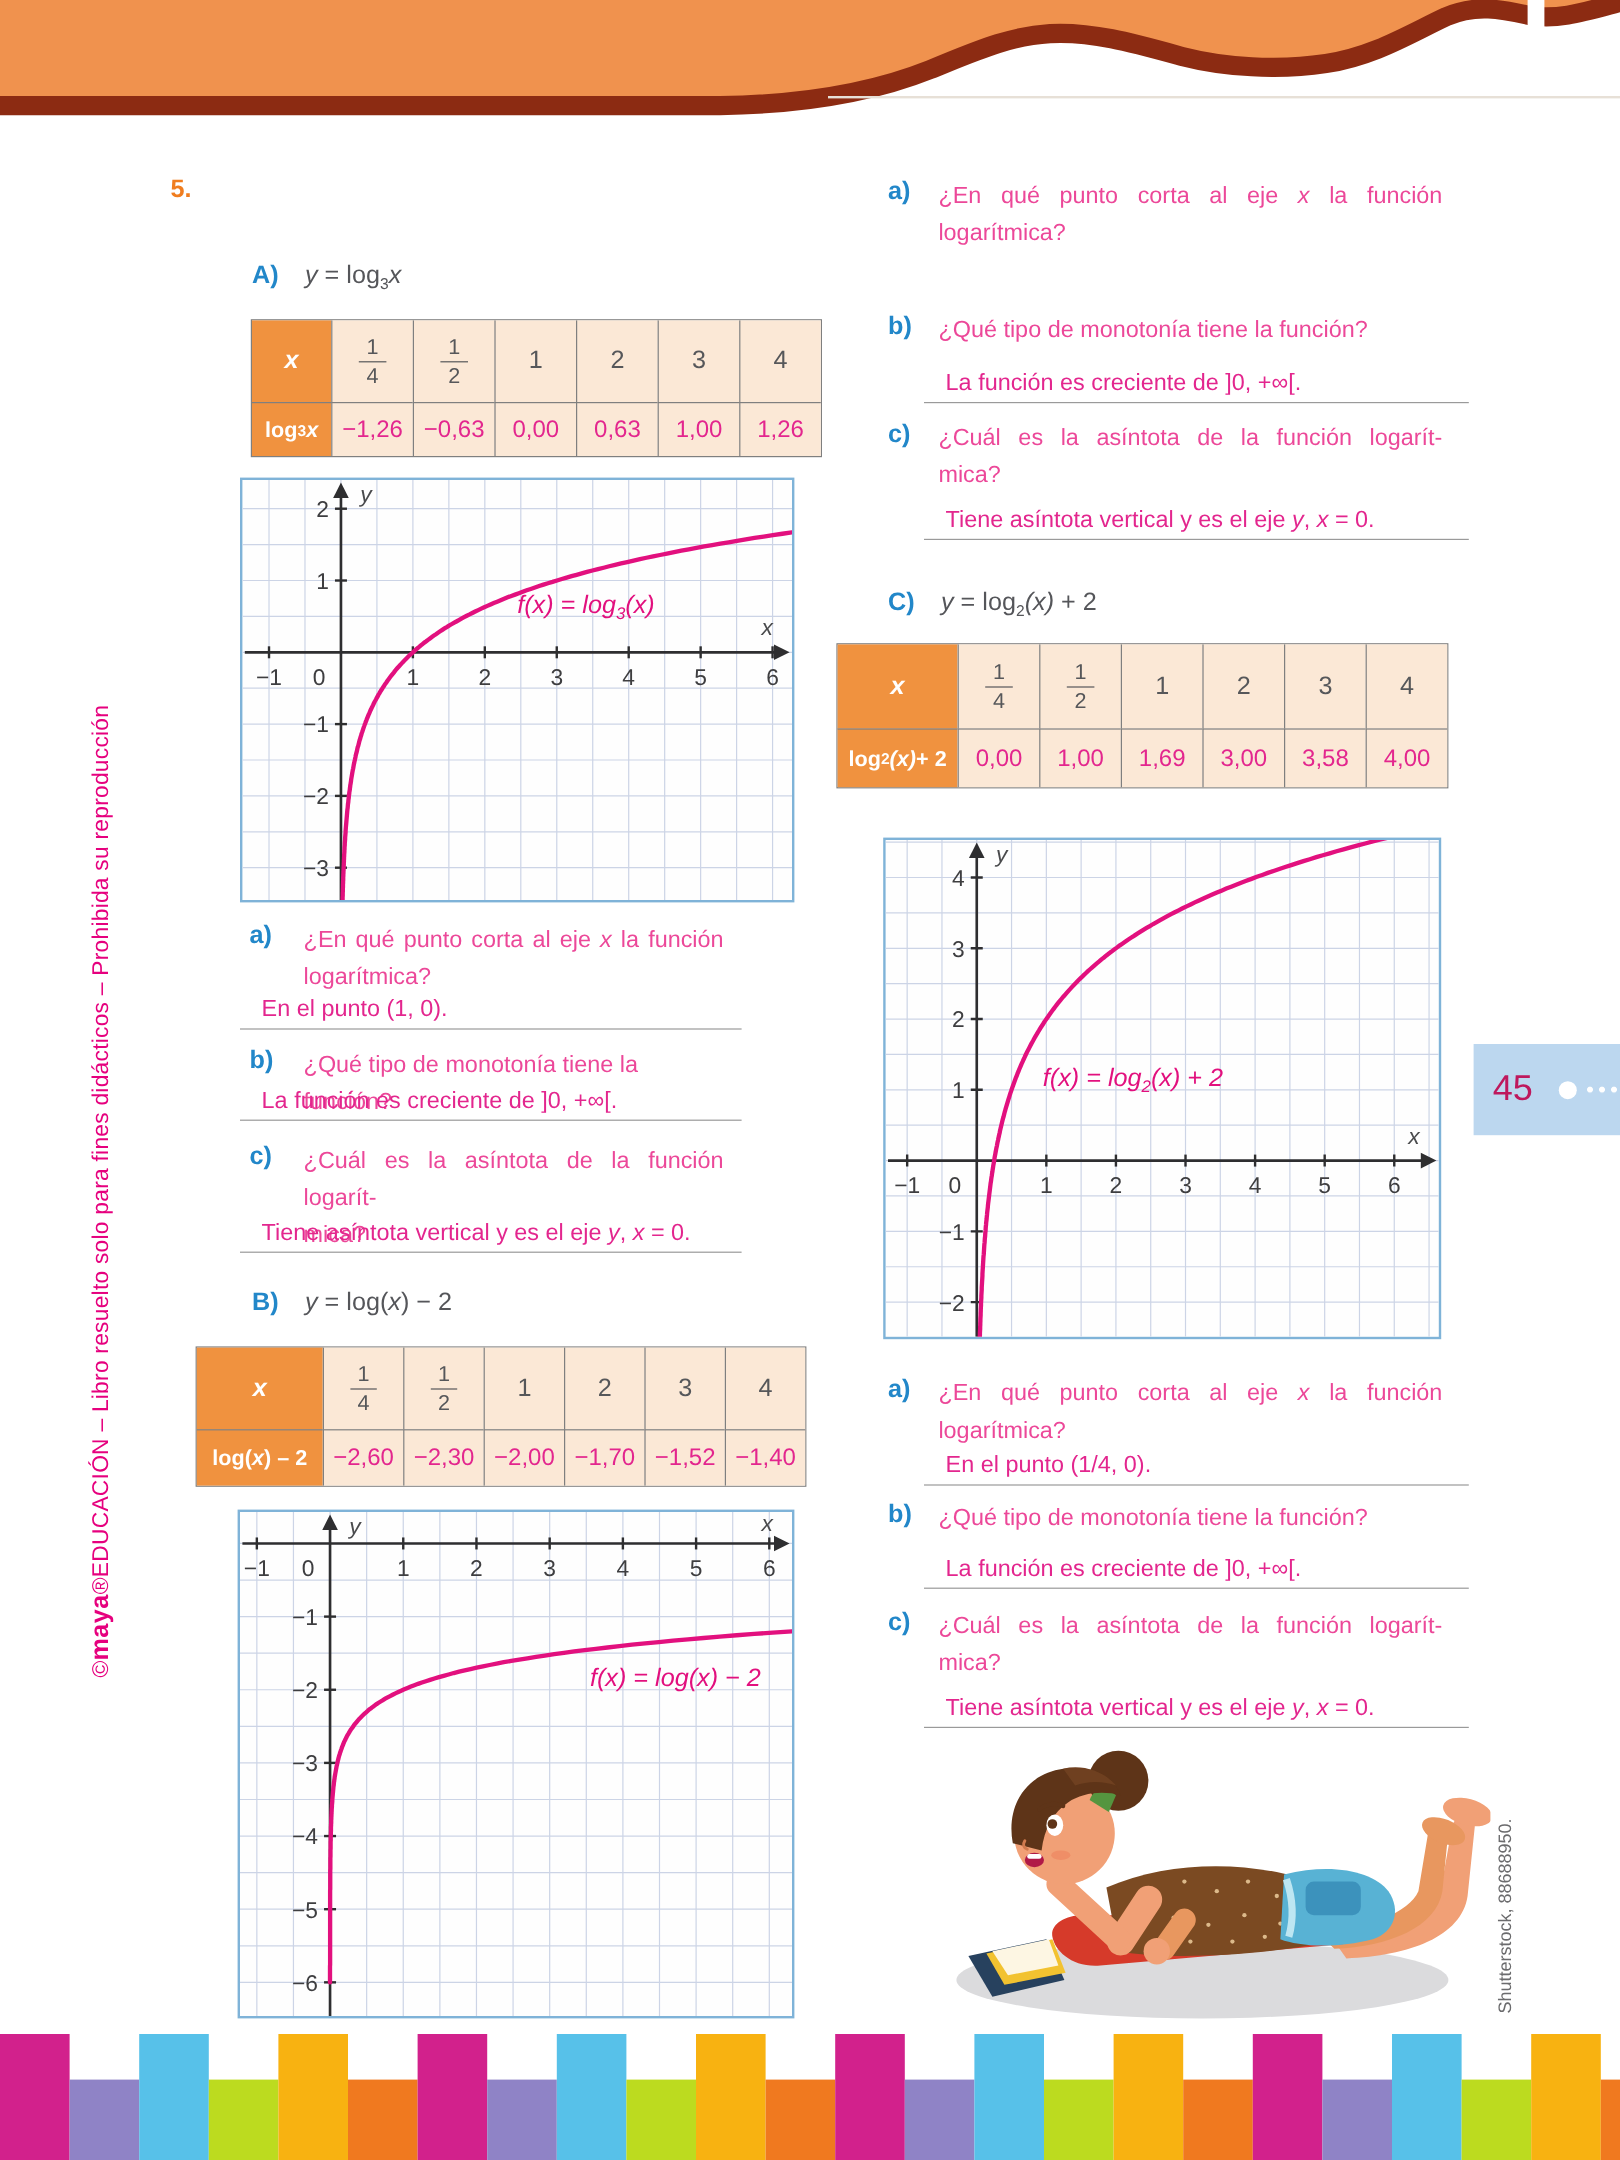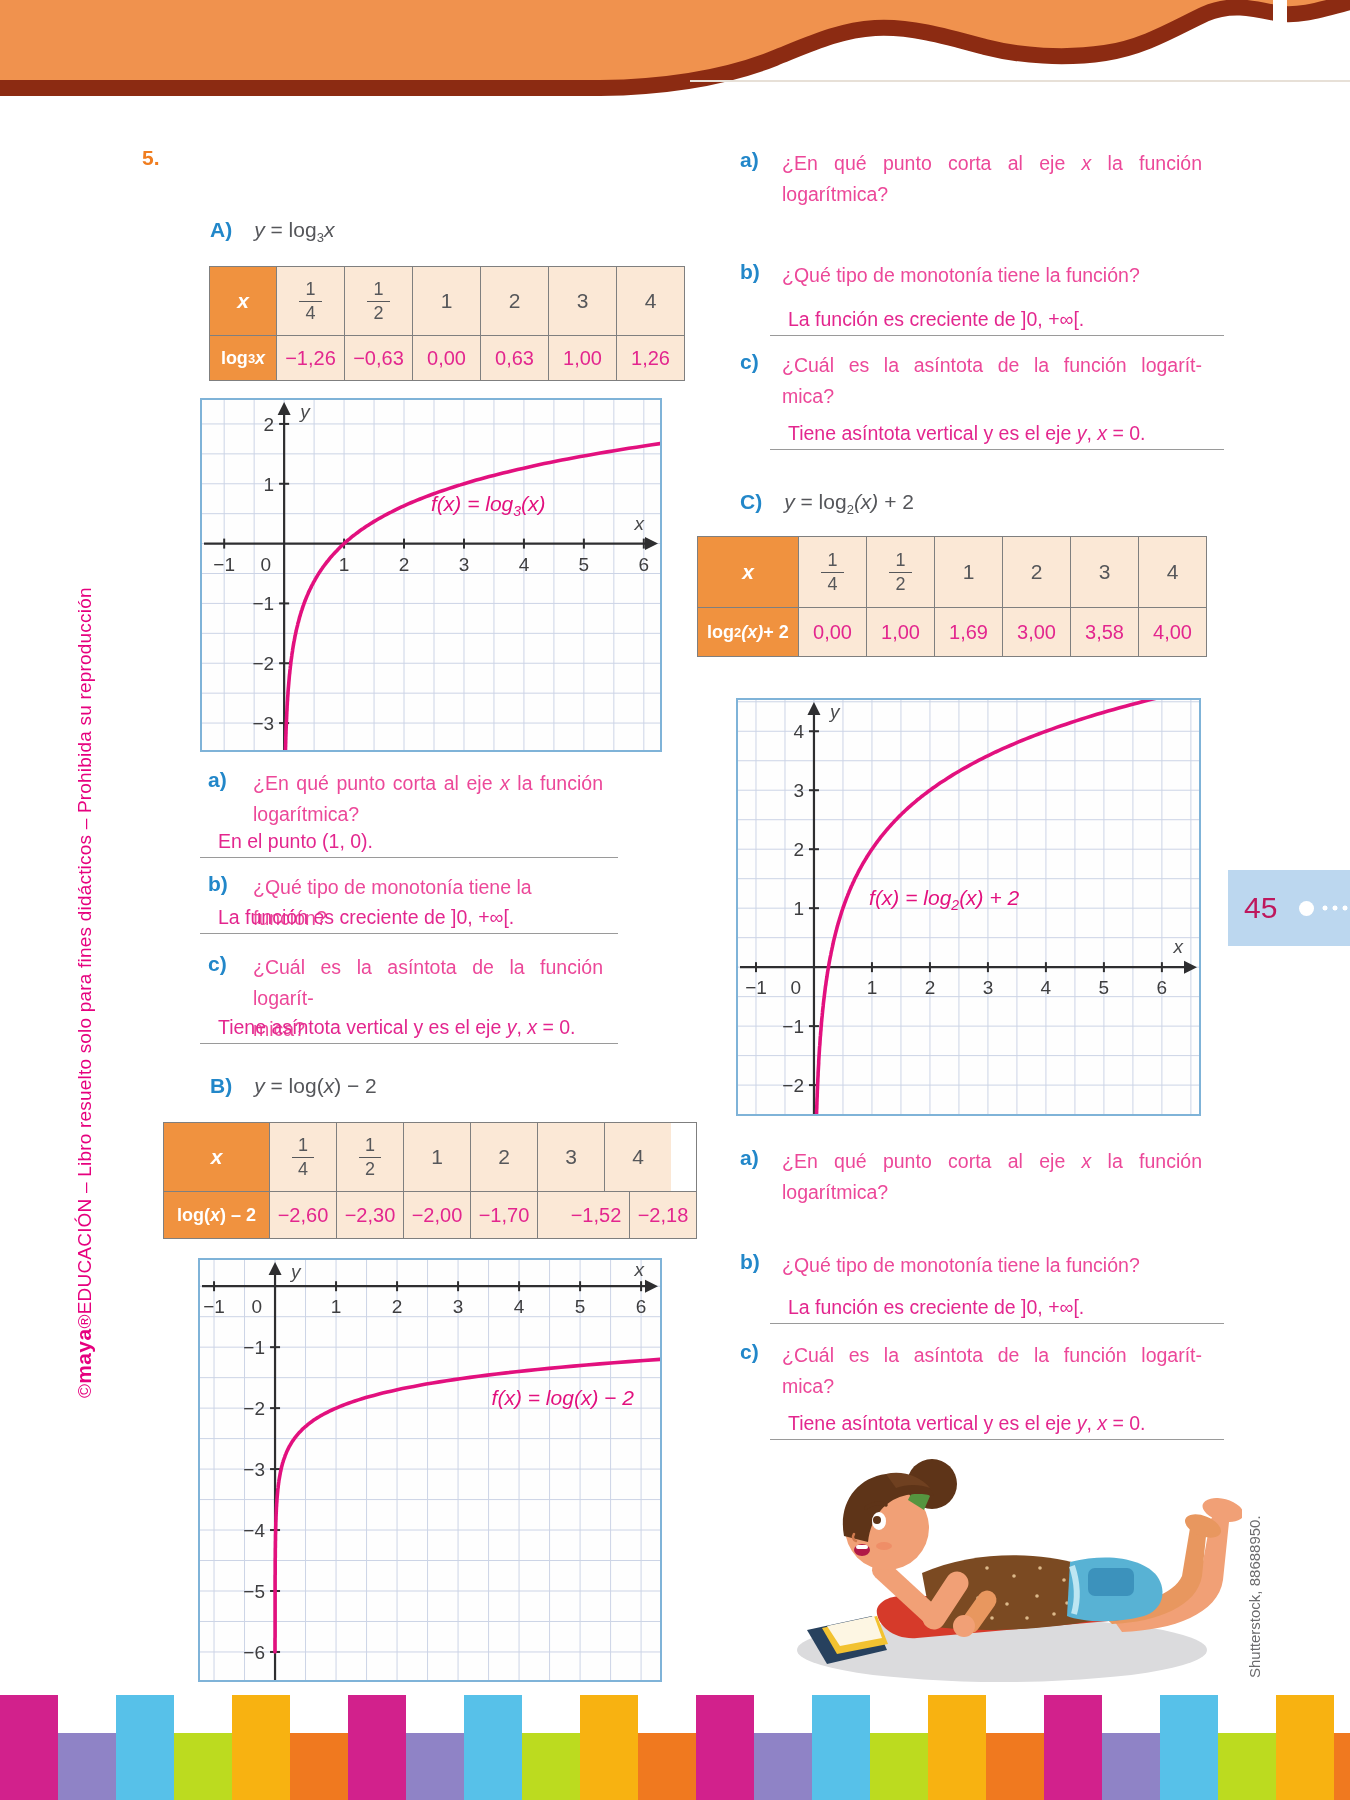--- a/index.html
+++ b/index.html
@@ -247,22 +247,22 @@
       <div class="tcell tcorner rowlabel" style="width:105px;height:46px;">
           <span>log(</span>
           <sub></sub>
           <i>x</i>
           <span>) – 2</span>
         </div>
       <div class="tcell tval" style="width:66px;height:46px;">−2,60</div>
       <div class="tcell tval" style="width:66px;height:46px;">−2,30</div>
       <div class="tcell tval" style="width:66px;height:46px;">−2,00</div>
       <div class="tcell tval" style="width:66px;height:46px;">−1,70</div>
-      <div class="tcell tval" style="width:66px;height:46px;padding-left:25px;">−1,52</div>
-      <div class="tcell tval" style="width:66px;height:46px;">−2,18</div>
+      <div class="tcell tval" style="width:66px;height:46px;">−1,52</div>
+      <div class="tcell tval" style="width:66px;height:46px;">−1,40</div>
     </div>
   </div>
 
   <svg class="graph" width="460" height="420" style="left:198px;top:1258px;" viewBox="0 0 460 420">
       <line x1="14.03183023872679" y1="0" x2="14.03183023872679" y2="420" stroke="#ccd4e6" stroke-width="1"></line>
       <line x1="44.53580901856764" y1="0" x2="44.53580901856764" y2="420" stroke="#ccd4e6" stroke-width="1"></line>
       <line x1="75.0397877984085" y1="0" x2="75.0397877984085" y2="420" stroke="#ccd4e6" stroke-width="1"></line>
       <line x1="105.54376657824935" y1="0" x2="105.54376657824935" y2="420" stroke="#ccd4e6" stroke-width="1"></line>
       <line x1="136.0477453580902" y1="0" x2="136.0477453580902" y2="420" stroke="#ccd4e6" stroke-width="1"></line>
       <line x1="166.55172413793107" y1="0" x2="166.55172413793107" y2="420" stroke="#ccd4e6" stroke-width="1"></line>
@@ -460,20 +460,21 @@
       <text x="131.05157232704403" y="205.23076923076923" class="fnlabel"><tspan>f(x) = log</tspan><tspan dy="5" font-size="14">2</tspan><tspan dy="-5" font-size="21">(x) + 2</tspan></text>
     </svg>
 
   <div class="question" style="left:740px;top:1146px;width:465px;">
     <span class="qletter">a)</span>
     <div class="qtext qr" style="width:420px;">
       <div class="jline"><span>¿En qué punto corta al eje </span><i>x</i><span> la función</span></div>
       <div><span>logarítmica?</span></div>
     </div>
   </div>
+  <div class="answer" style="left:770px;top:1210px;width:436px;"><span>En el punto (1/4, 0).</span></div>
 
   <div class="question" style="left:740px;top:1250px;width:465px;">
     <span class="qletter">b)</span>
     <div class="qtext qr" style="width:420px;">
         <div><span>¿Qué tipo de monotonía tiene la función?</span></div>
       </div>
   </div>
   <div class="answer" style="left:770px;top:1296px;width:436px;"><span>La función es creciente de ]0, +∞[.</span></div>
 
   <div class="question" style="left:740px;top:1340px;width:465px;">

